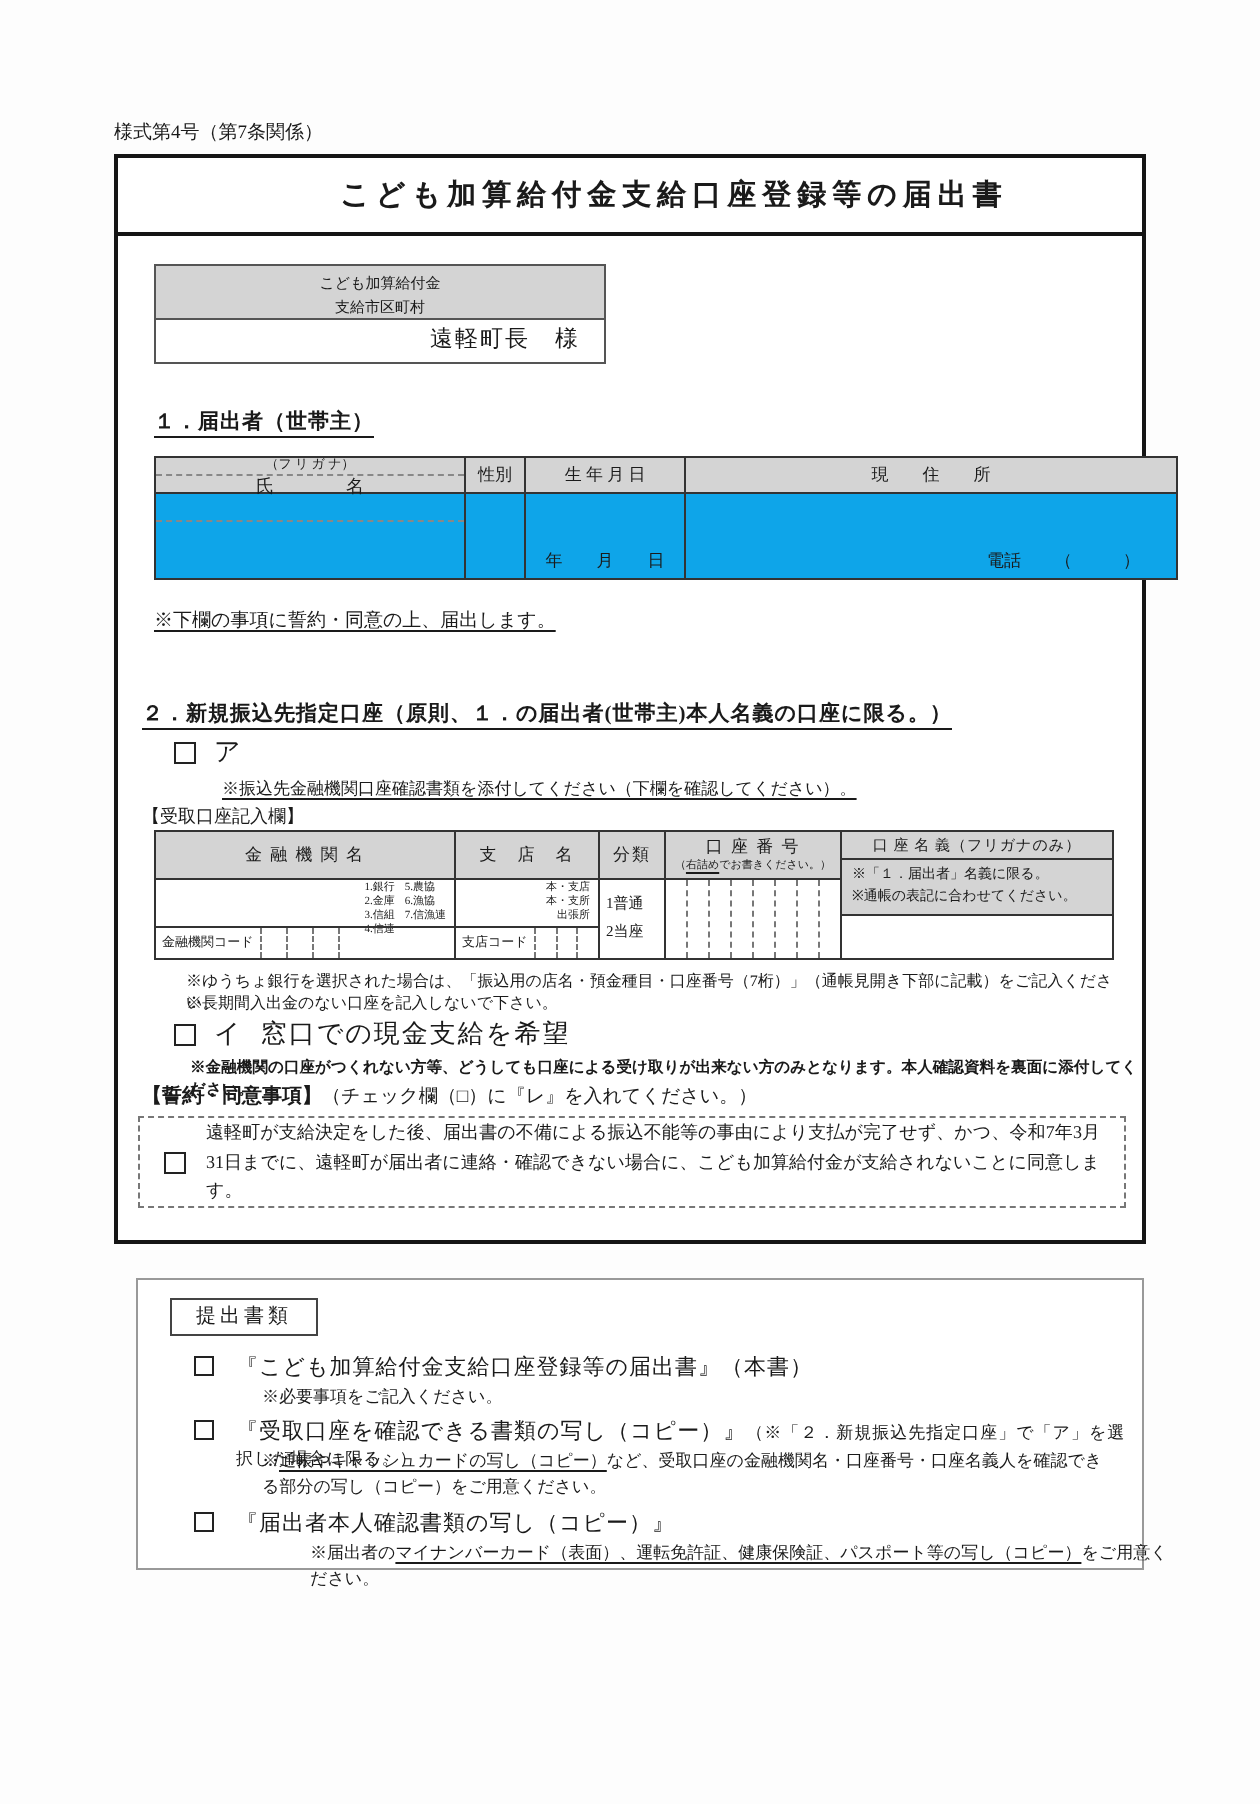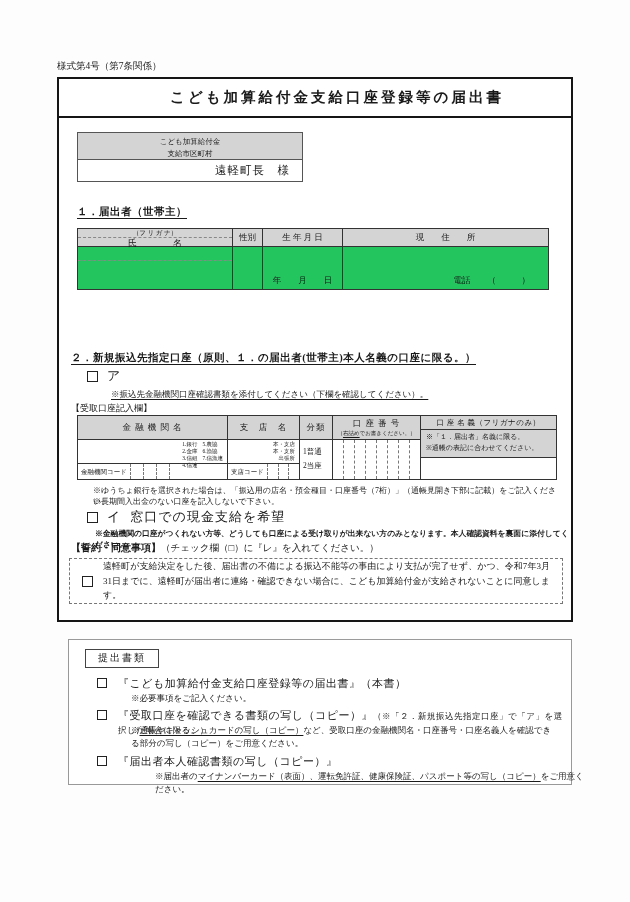--- a/index.html
+++ b/index.html
@@ -23,21 +23,21 @@
   .addr-head { height:27px; background:#d4d4d4; border-bottom:1px solid #555; text-align:center; font-size:7.5px; line-height:1.55; padding-top:3px; }
   .addr-name { height:21px; text-align:right; padding-right:12px; font-size:11.5px; line-height:21px; letter-spacing:1px; }
 
   .stamp { left:426px; top:47px; width:60px; height:60px; border:1.5px dashed #555; border-radius:50%;
            display:flex; flex-direction:column; align-items:center; justify-content:center;
            font-size:8.5px; line-height:1.55; background:#fff; }
 
   .sec-heading { font-size:10.5px; font-weight:bold; letter-spacing:0.5px; border-bottom:1px solid #1a1a1a; padding-bottom:1px; }
 
   
-  .t1 { left:18px; top:149px; width:472px; height:62px; border:1px solid #333; display:flex; background:#22c55e; }
+  .t1 { left:18px; top:149px; width:512px; height:62px; border:1px solid #333; display:flex; background:#0ea5e9; }
   .t1 .col { border-right:1px solid #333; display:flex; flex-direction:column; }
   .t1 .col:last-child { border-right:none; flex:1; }
   .t1 .hd { height:18px; background:#d4d4d4; border-bottom:1px solid #333; font-size:8.5px; display:flex; align-items:center; justify-content:center; }
   .t1 .c-name { width:155px; } .t1 .c-sex { width:30px;gap:20px; } .t1 .c-birth { width:80px; }
   .t1 .hd-name { flex-direction:column; justify-content:flex-start; padding:0; }
   .t1 .hd-name .furi { font-size:6.5px; width:100%; text-align:center; border-bottom:1px dashed #888; line-height:8px; }
   .t1 .hd-name .nm { font-size:9px; line-height:10px; }
   .t1 .body { flex:1; position:relative; }
   .t1 .furistrip { position:absolute; top:0; left:0; right:0; height:14px; border-bottom:1px dashed #888; }
   .t1 .bottomtxt { position:absolute; bottom:2px; font-size:8.5px; }
@@ -125,20 +125,23 @@
         </div>
       </div>
       <div class="col">
         <div class="hd">現　　住　　所</div>
         <div class="body">
           <div class="bottomtxt" style="right:18px;">電話　　（　　　）</div>
         </div>
       </div>
     </div>
 
+    <div class="abs" style="left:18px; top:225px; font-size:9.5px;">
+      <span class="u">※下欄の事項に誓約・同意の上、届出します。</span>
+    </div>
 
     <div class="abs" style="left:12px; top:268px;">
       <span class="sec-heading">２．新規振込先指定口座（原則、１．の届出者(世帯主)本人名義の口座に限る。）</span>
     </div>
 
     <div class="abs opt-row" style="left:28px; top:288px;">
       <span class="chk"></span>
       <span>ア</span>
     </div>
     <div class="abs note-s" style="left:52px; top:310px;">

